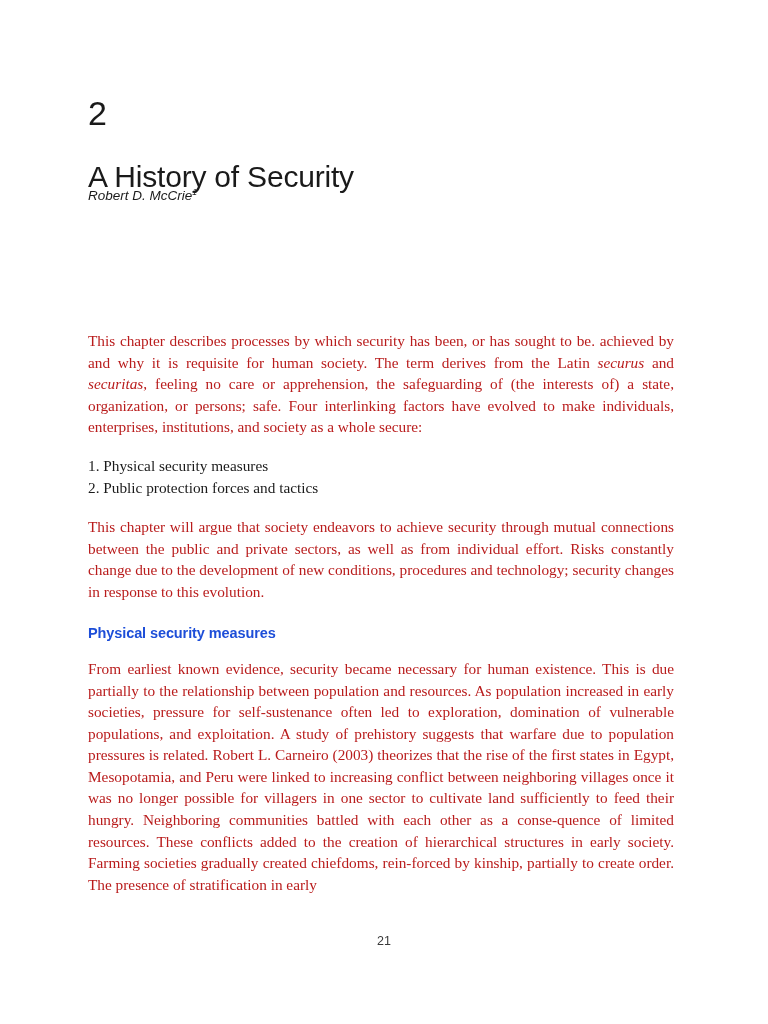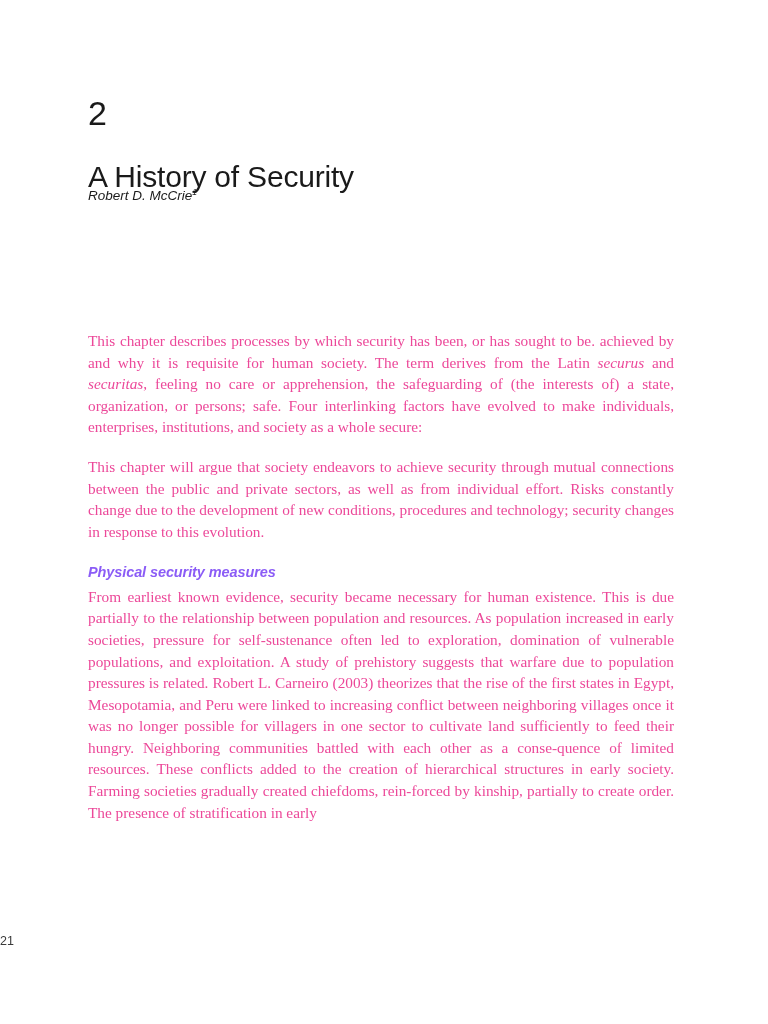--- a/index.html
+++ b/index.html
@@ -80,21 +80,21 @@
     width: 586px;
   }
 
   p.para {
     margin: 0 0 17px 0;
     font-family: "Liberation Serif", serif;
     font-size: 15.3px;
     line-height: 21.6px;
     text-align: justify;
     text-justify: inter-word;
-    color: #ec4899;
+    color: #b91c1c;
     hyphens: none;
   }
   p.para.last {
     margin-bottom: 12px;
   }
   p.para i {
     font-style: italic;
   }
 
   ol.factor-list {
@@ -109,32 +109,32 @@
     color: #1a1a1a;
     text-align: left;
     white-space: nowrap;
   }
 
   h2.section-heading {
     font-family: "Liberation Sans", sans-serif;
     font-size: 14.5px;
     font-weight: 700;
     line-height: 1.2;
-    color: #8b5cf6;
-    margin: 22px 0 4px 0;
+    color: #1d4ed8;
+    margin: 22px 0 16px 0;
     letter-spacing: -0.1px;
-    font-style: italic;
   }
 
   
   .folio {
     position: absolute;
     top: 934px;
     left: 0;
     width: 768px;
+    text-align: center;
     font-family: "Liberation Sans", sans-serif;
     font-size: 12.5px;
     color: #3a3a3a;
   }
 </style>
 </head>
 <body>
 
 <div class="page">
   <div class="content">
@@ -145,20 +145,22 @@
 
     <div class="chapter-author">
       <span>Robert D. McCrie</span><sup>1</sup>
     </div>
 
     <div class="body-block">
 
       <p class="para"><span>This chapter describes processes by which security has been, or has sought to be. achieved by and why it is requisite for human society. The term derives from the Latin </span><i>securus</i><span> and </span><i>securitas</i><span>, feeling no care or apprehension, the safeguarding of (the interests of) a state, organization, or persons; safe. Four interlinking factors have evolved to make individuals, enterprises, institutions, and society as a whole secure:</span></p>
 
       <ol class="factor-list">
+        <li>1. Physical security measures</li>
+        <li>2. Public protection forces and tactics</li>
       </ol>
 
       <p class="para">This chapter will argue that society endeavors to achieve security through mutual connections between the public and private sectors, as well as from individual effort. Risks constantly change due to the development of new conditions, procedures and technology; security changes in response to this evolution.</p>
 
       <h2 class="section-heading">Physical security measures</h2>
 
       <p class="para last">From earliest known evidence, security became necessary for human existence. This is due partially to the relationship between population and resources. As population increased in early societies, pressure for self-sustenance often led to exploration, domination of vulnerable populations, and exploitation. A study of prehistory suggests that warfare due to population pressures is related. Robert L. Carneiro (2003) theorizes that the rise of the first states in Egypt, Mesopotamia, and Peru were linked to increasing conflict between neighboring villages once it was no longer possible for villagers in one sector to cultivate land sufficiently to feed their hungry. Neighboring communities battled with each other as a conse-quence of limited resources. These conflicts added to the creation of hierarchical structures in early society. Farming societies gradually created chiefdoms, rein-forced by kinship, partially to create order. The presence of stratification in early</p>
 
     </div>
   </div>

